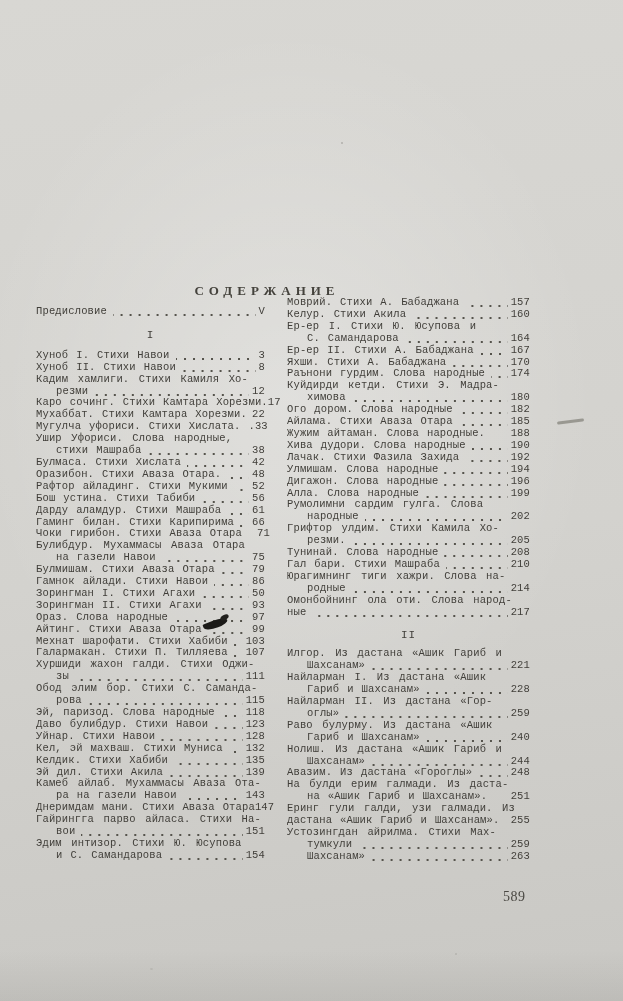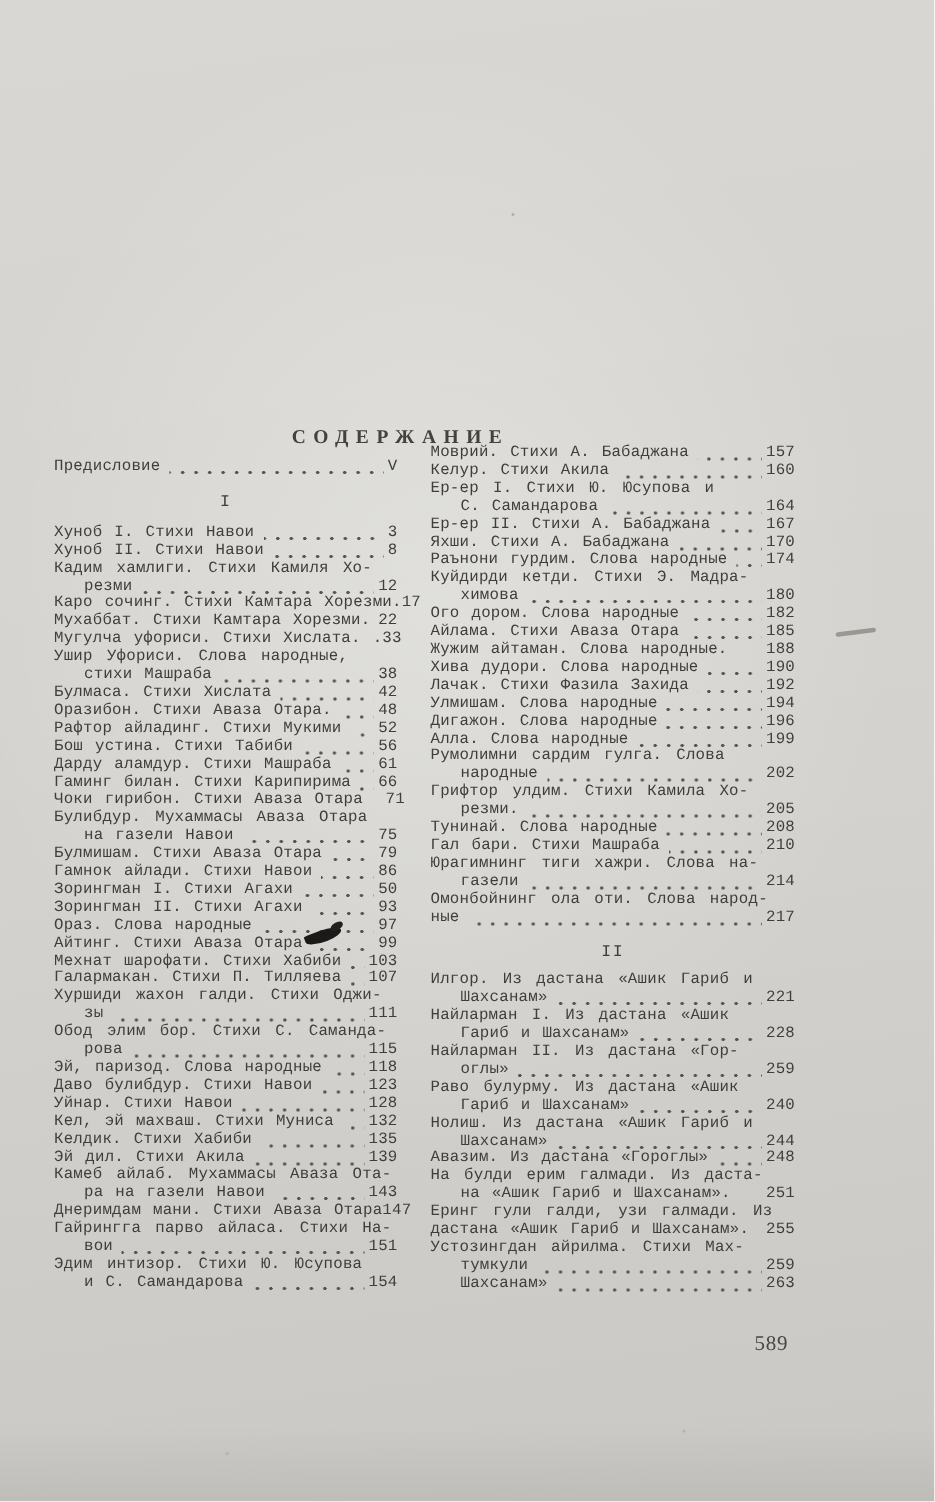--- a/index.html
+++ b/index.html
@@ -394,21 +394,21 @@
       <div class="row">
         <span class="t">Гал бари. Стихи Машраба</span>
         <span class="leader"></span>
         <span class="p">210</span>
       </div>
       <div class="row nopage">
         <span class="t">Юрагимнинг тиги хажри. Слова на-</span>
         <span class="spacer"></span>
       </div>
       <div class="row ind">
-        <span class="t">газели</span>
+        <span class="t">родные</span>
         <span class="leader"></span>
         <span class="p">214</span>
       </div>
       <div class="row nopage">
         <span class="t">Омонбойнинг ола оти. Слова народ-</span>
         <span class="spacer"></span>
       </div>
       <div class="row">
         <span class="t">ные</span>
         <span class="leader"></span>

